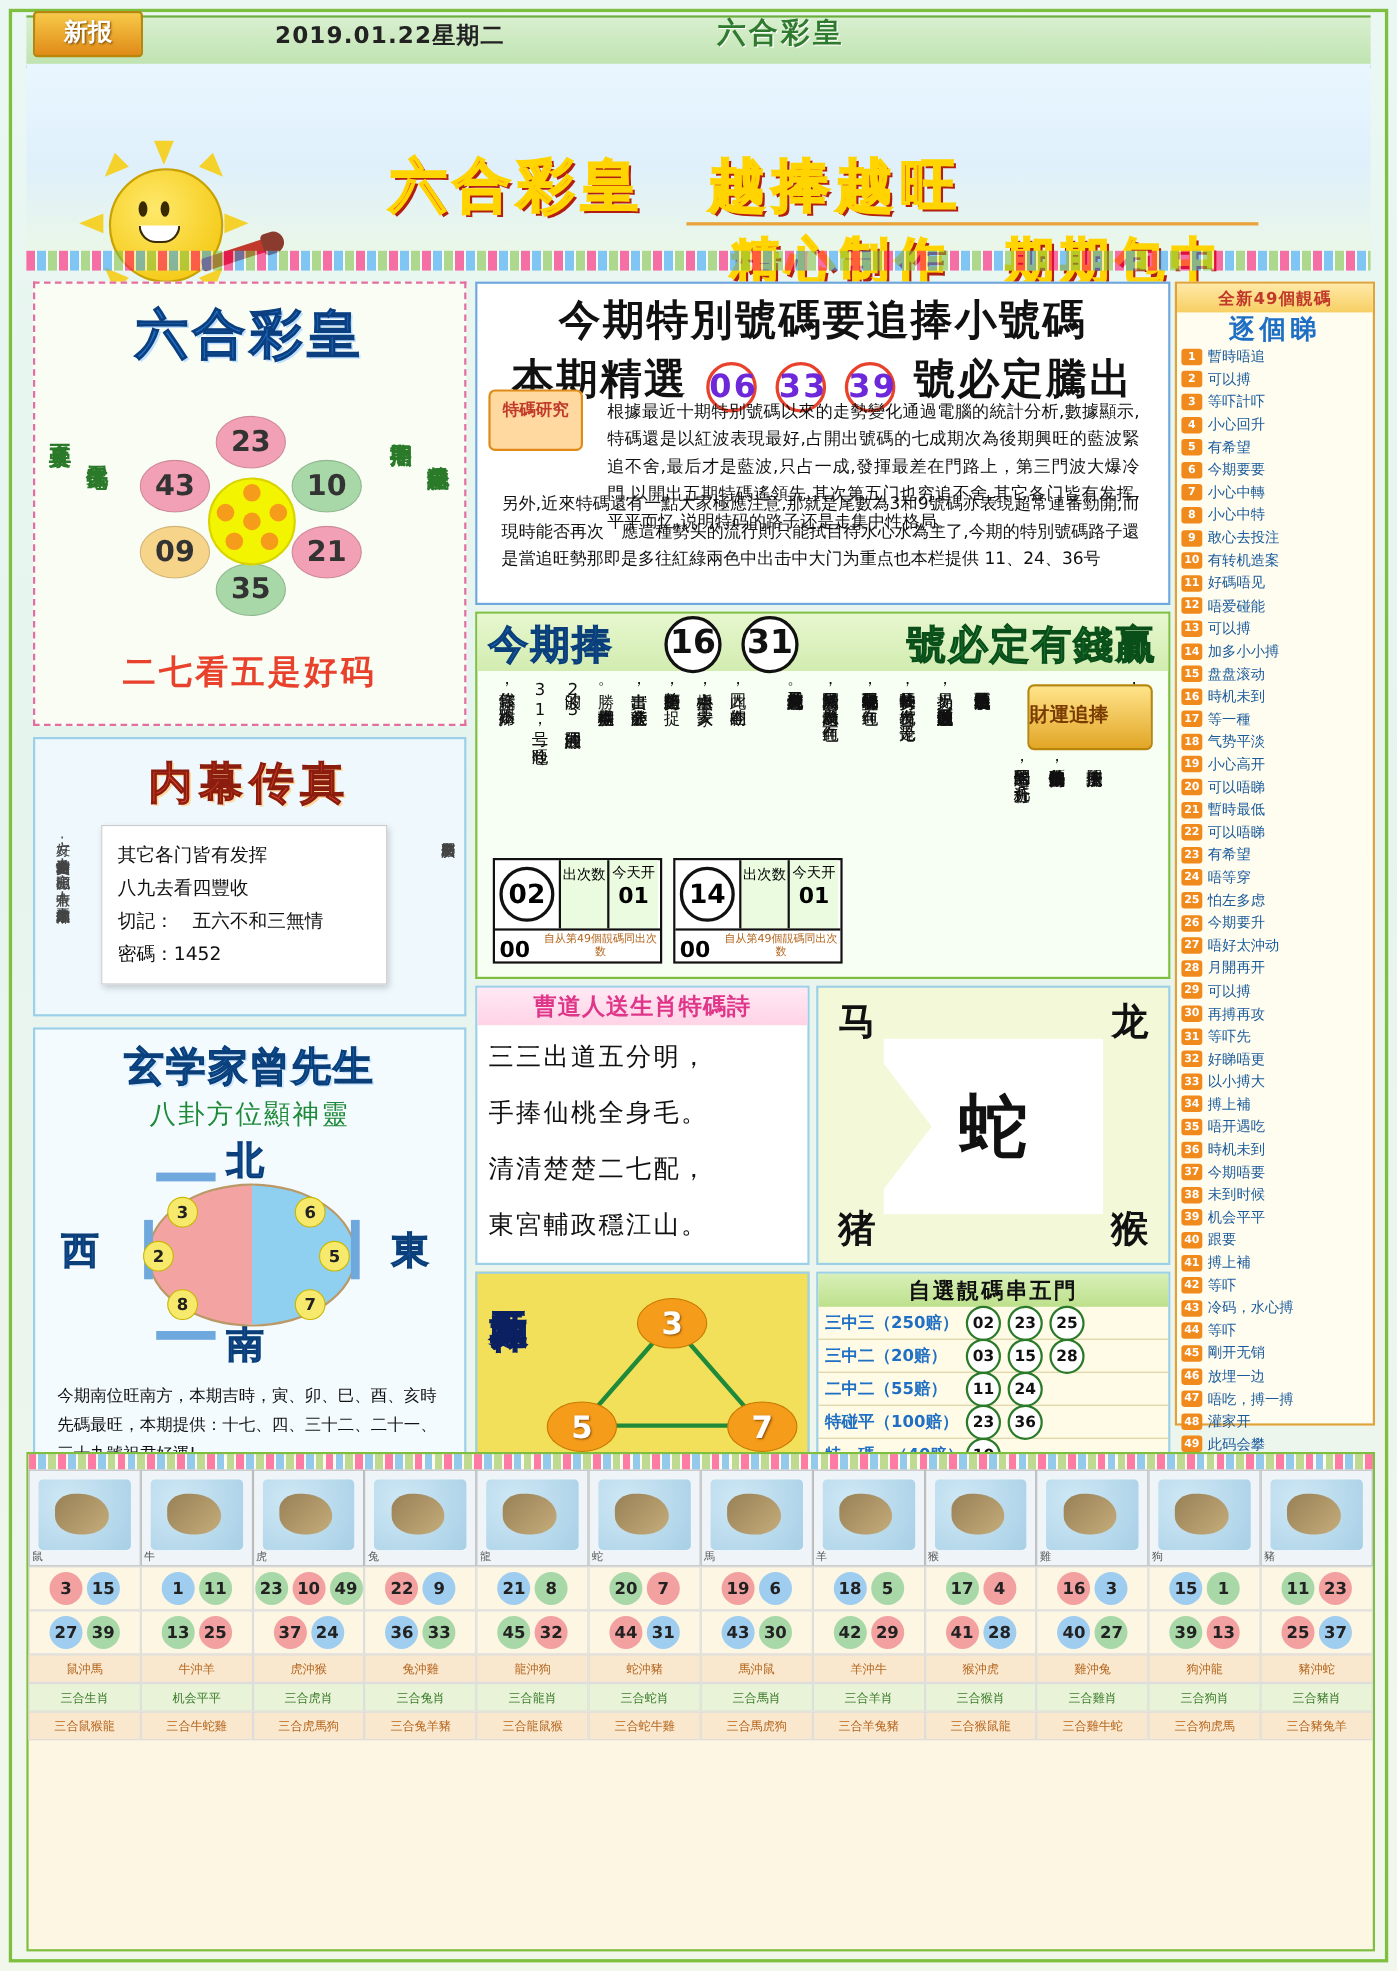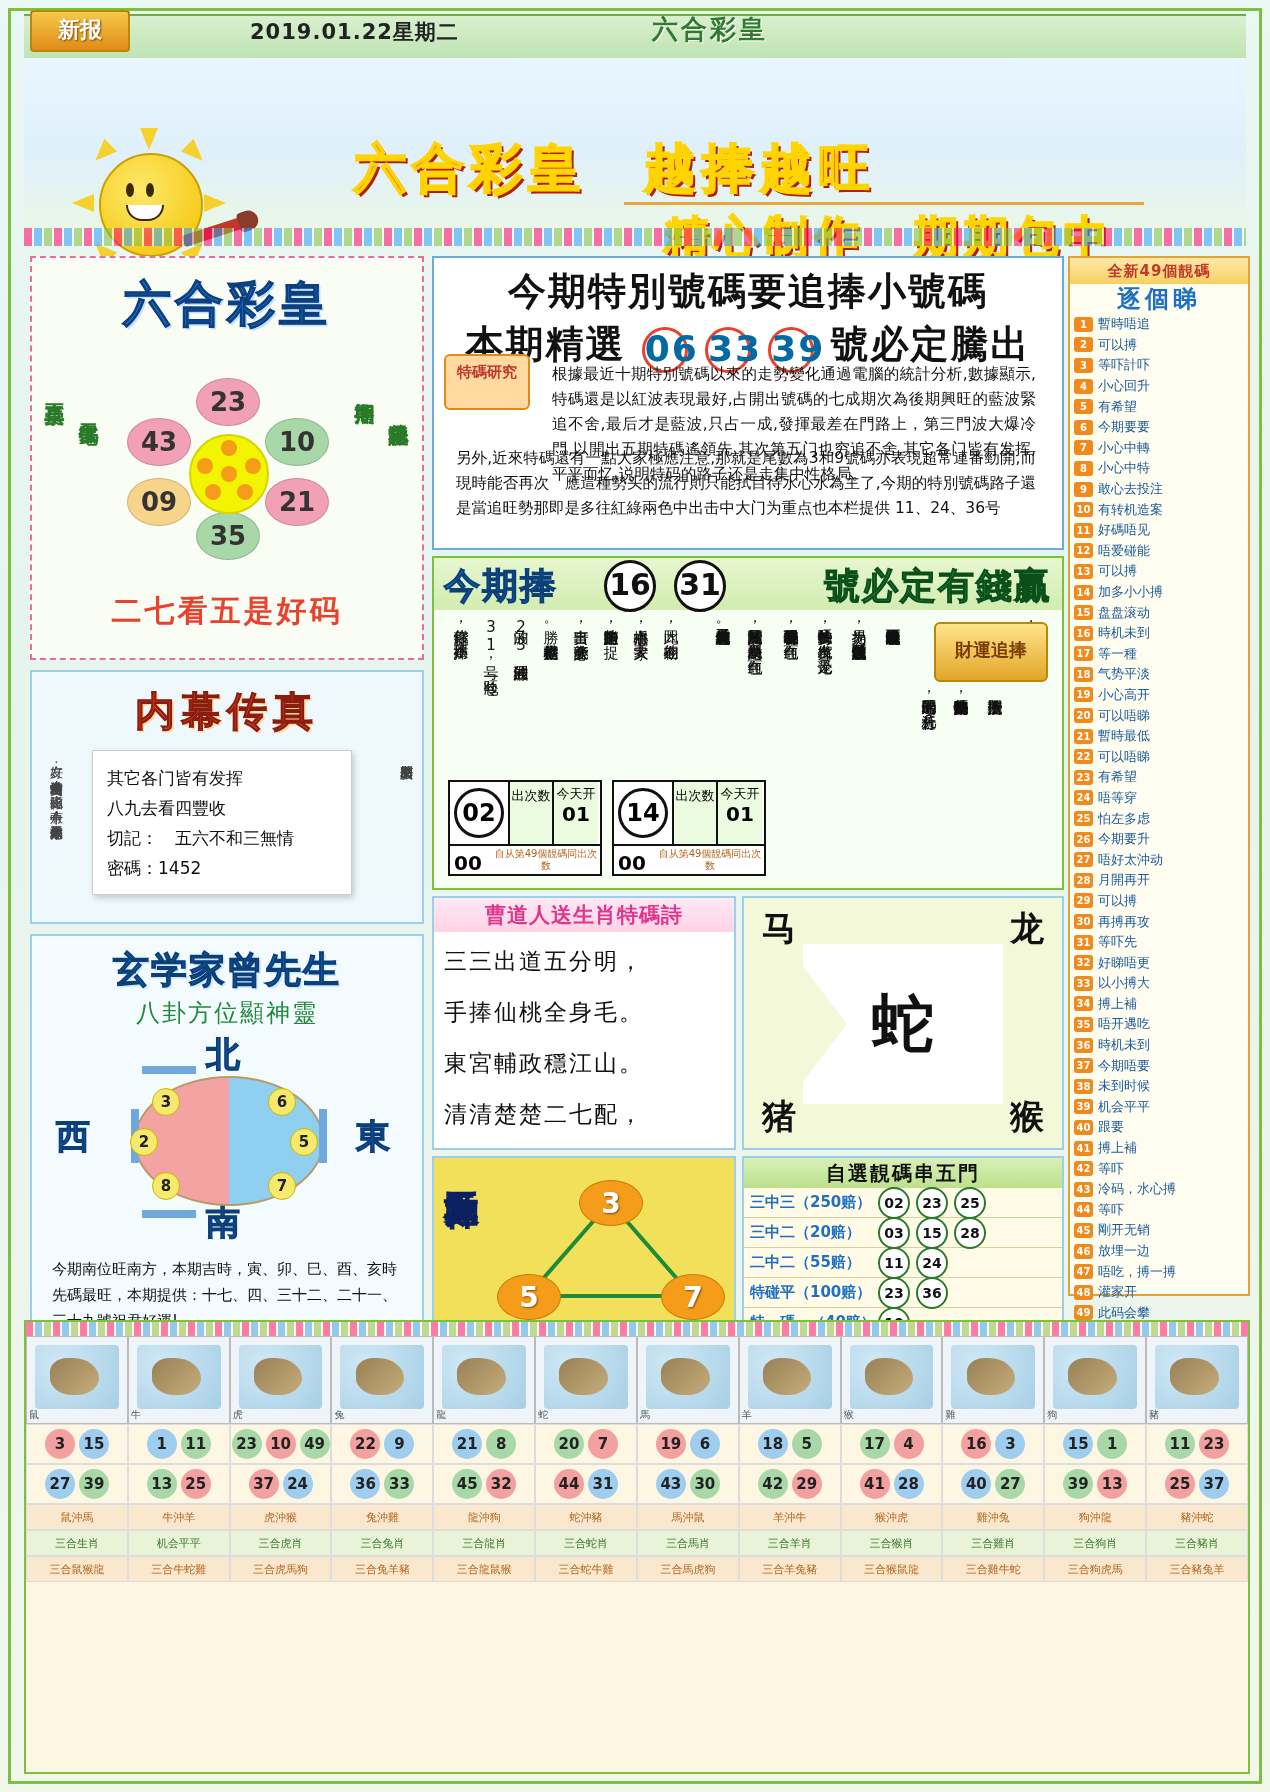--- a/index.html
+++ b/index.html
@@ -94,21 +94,21 @@
   .bhex{position:absolute;width:54px;height:8px;background:#6fa8dc;}
   .num{position:absolute;width:26px;height:26px;border-radius:50%;background:#f7e96b;border:1px solid #c9b700;
       font-size:15px;font-weight:bold;text-align:center;line-height:26px;color:#222;}
   .lb3 .ftxt{position:absolute;left:20px;top:320px;width:350px;font-size:15px;line-height:26px;color:#111;}
 
   
   .mb1{position:absolute;left:0;top:0;width:628px;height:290px;background:#fff;border:2px solid #6fa8dc;}
   .mb1 .l1{margin:8px 0 0;text-align:center;font-size:38px;font-weight:bold;color:#111;letter-spacing:2px;}
   .mb1 .l2{margin:2px 0 0;text-align:center;font-size:38px;font-weight:bold;color:#111;letter-spacing:2px;}
   .circnum{display:inline-block;border:3px solid #e8422d;border-radius:50%;width:40px;height:40px;line-height:38px;
-      font-size:36px;color:#0369a1;text-align:center;margin:0 1px;vertical-align:-4px;}
+      font-size:29px;color:#6d28d9;text-align:center;margin:0 1px;vertical-align:-4px;}
   .stamp{position:absolute;left:10px;top:96px;width:86px;height:56px;background:#ffd9a0;border:2px solid #e08b18;
       border-radius:6px;color:#c0392b;font-size:15px;font-weight:bold;text-align:center;line-height:24px;padding-top:4px;box-sizing:border-box;}
   .mb1 p{margin:12px;font-size:15.5px;line-height:25px;color:#111;text-align:justify;}
   .mb1 .ptext{position:absolute;left:106px;top:92px;width:508px;}
   .mb1 .ptext2{position:absolute;left:10px;top:176px;width:604px;}
 
   .mb2{position:absolute;left:0;top:300px;width:628px;height:330px;background:#f7fff4;border:2px solid #7fbf3f;}
   .mb2 .hdr{position:relative;height:52px;background:linear-gradient(180deg,#e7f7cf,#d2ecb0);}
   .mb2 .hdr .t1{position:absolute;left:10px;top:4px;font-size:36px;font-weight:bold;color:#1f6fc4;-webkit-text-stroke:1px #0a3f7a;letter-spacing:2px;}
   .mb2 .hdr .t2{position:absolute;right:10px;top:4px;font-size:36px;font-weight:bold;color:#1f8a3a;-webkit-text-stroke:1px #0a4f1a;letter-spacing:2px;}
@@ -121,21 +121,21 @@
   .ticket .ring{width:44px;height:44px;border:3px solid #111;border-radius:50%;display:flex;align-items:center;justify-content:center;font-size:24px;}
   .ticket .mid{position:absolute;left:58px;top:0;width:44px;height:62px;border-left:2px solid #111;background:#eafbe0;
       font-size:13px;text-align:center;line-height:16px;padding-top:6px;box-sizing:border-box;}
   .ticket .rgt{position:absolute;left:102px;top:0;width:46px;height:62px;border-left:2px solid #111;background:#eafbe0;
       font-size:13px;text-align:center;line-height:16px;padding-top:4px;box-sizing:border-box;}
   .ticket .rgt b{display:block;font-size:20px;margin-top:4px;}
   .ticket .bot{position:absolute;left:0;top:62px;width:100%;height:28px;border-top:2px solid #111;font-size:11px;}
   .ticket .bot .z{position:absolute;left:4px;top:5px;font-size:20px;font-weight:bold;}
   .ticket .bot .z2{position:absolute;left:44px;top:2px;width:104px;text-align:center;color:#b5651d;line-height:12px;font-size:10px;}
   .goldstamp{position:absolute;right:14px;top:64px;width:110px;height:56px;background:linear-gradient(180deg,#ffe48a,#e2a627);
-      border:2px solid #b8860b;border-radius:6px;color:#7a3b00;font-size:18px;font-weight:bold;text-align:center;line-height:52px;}
+      border:2px solid #b8860b;border-radius:6px;color:#7a3b00;font-size:18px;font-weight:bold;text-align:left;line-height:52px;}
 
   .mb3{position:absolute;left:0;top:640px;width:628px;height:250px;}
   .mb3 .left{position:absolute;left:0;top:0;width:300px;height:250px;background:#fff;border:2px solid #9bd0e8;}
   .mb3 .left .hd{height:34px;background:linear-gradient(180deg,#ffe9f4,#ffd3e6);font-size:21px;color:#e0368a;
       text-align:center;line-height:34px;letter-spacing:1px;font-weight:bold;}
   .poem{margin:8px 10px 0;font-size:23px;line-height:43px;color:#111;letter-spacing:2px;}
   .mb3 .right{position:absolute;left:310px;top:0;width:318px;height:250px;background:#f3f9d8;border:2px solid #9bd0e8;}
   .zodiac{position:absolute;font-size:34px;font-weight:bold;color:#111;}
   .zc{position:absolute;left:59px;top:46px;width:200px;height:160px;background:#fff;
       clip-path:polygon(0 0,100% 0,100% 100%,0 100%,0 86%,22% 50%,0 14%);}
@@ -368,22 +368,22 @@
           <span class="z2">自从第49個靚碼同出次数</span>
         </div>
       </div>
     </div>
 
     <div class="mb3">
       <div class="left">
         <div class="hd">曹道人送生肖特碼詩</div>
         <div class="poem">三三出道五分明，</div>
         <div class="poem">手捧仙桃全身毛。</div>
+        <div class="poem">清清楚楚二七配，</div>
         <div class="poem">東宮輔政穩江山。</div>
-        <div class="poem">清清楚楚二七配，</div>
       </div>
       <div class="right">
         <div class="zodiac" style="left:18px;top:8px">马</div>
         <div class="zodiac" style="right:18px;top:8px">龙</div>
         <div class="zodiac" style="left:18px;bottom:8px">猪</div>
         <div class="zodiac" style="right:18px;bottom:8px">猴</div>
         <div class="zc"></div>
         <div class="zbig">蛇</div>
       </div>
     </div>

